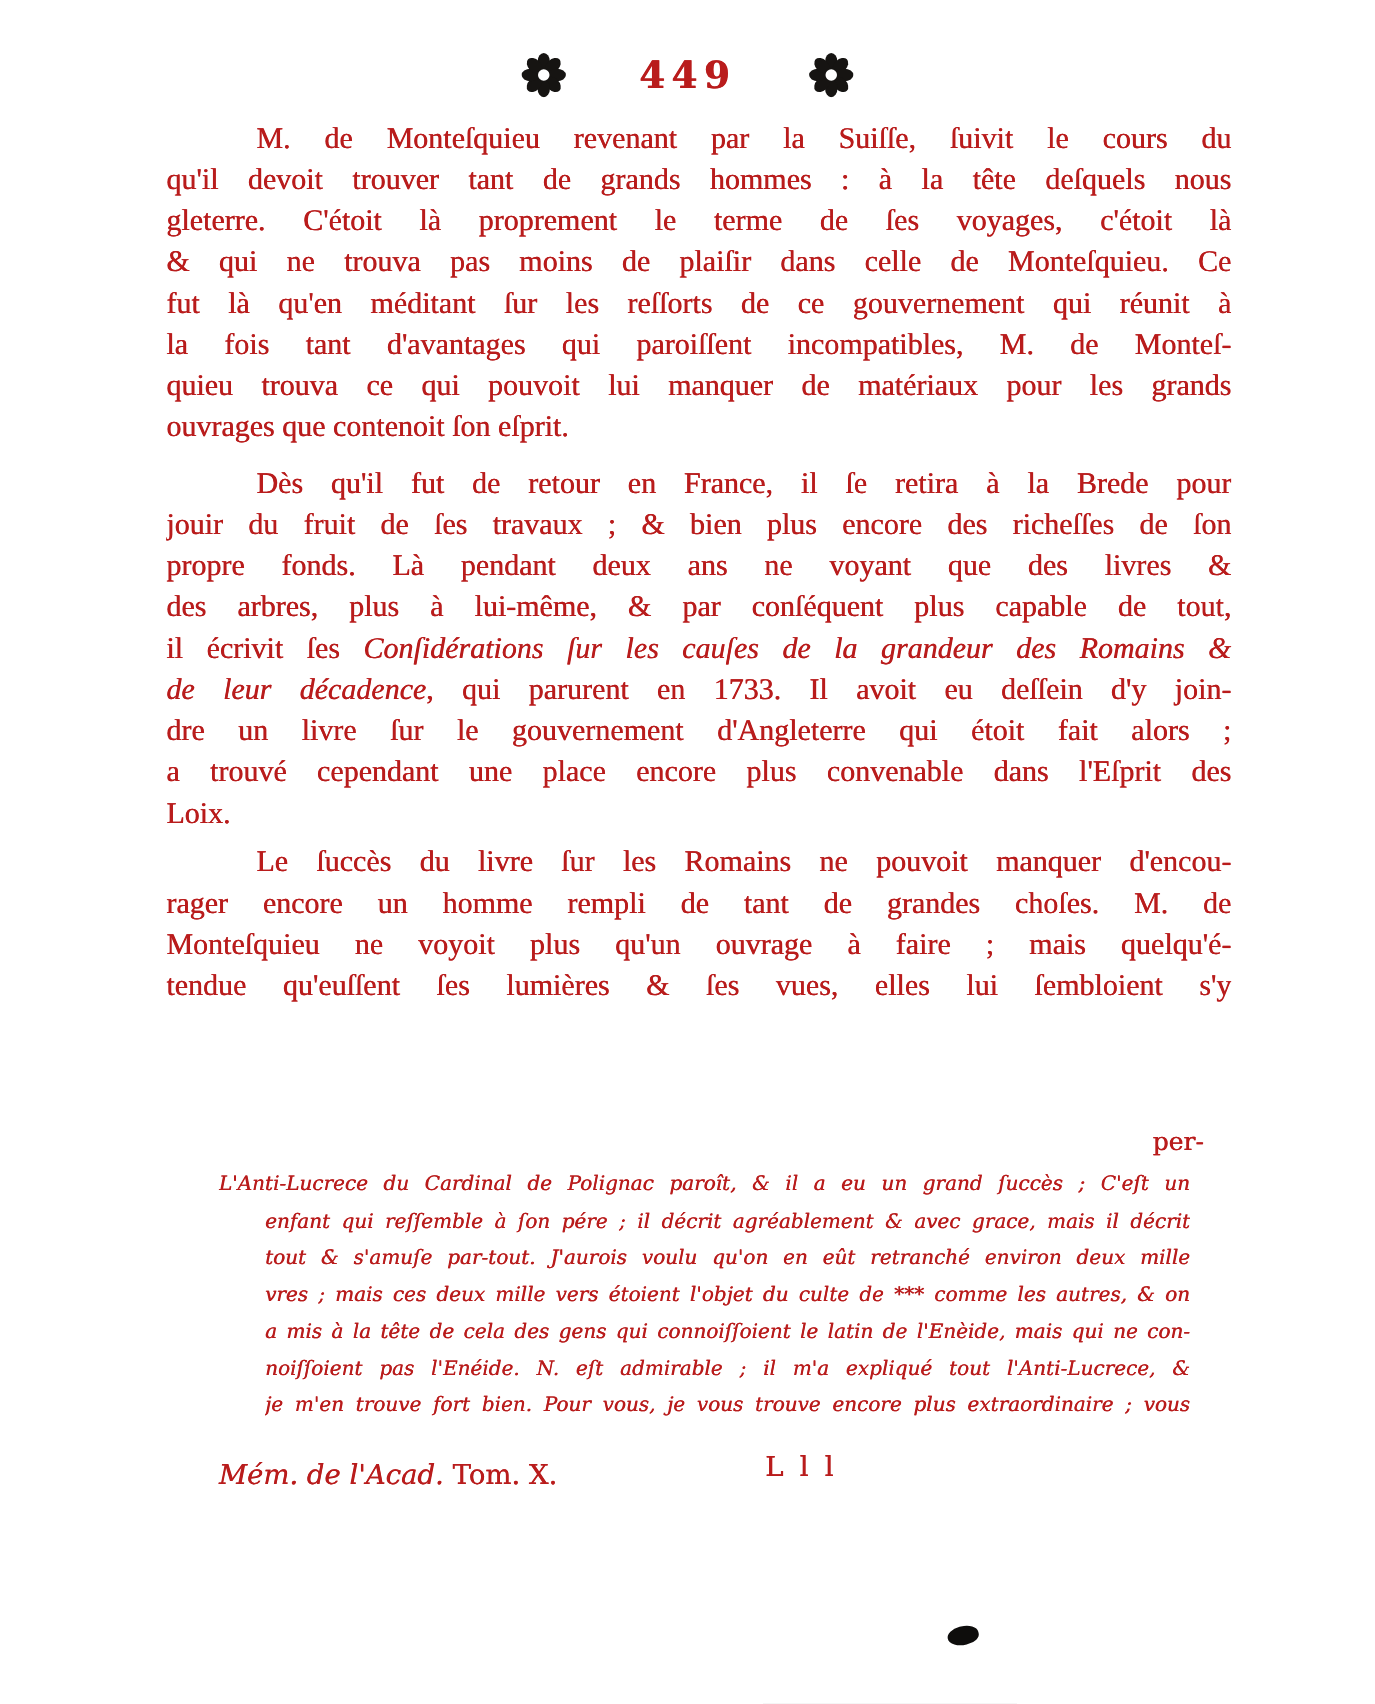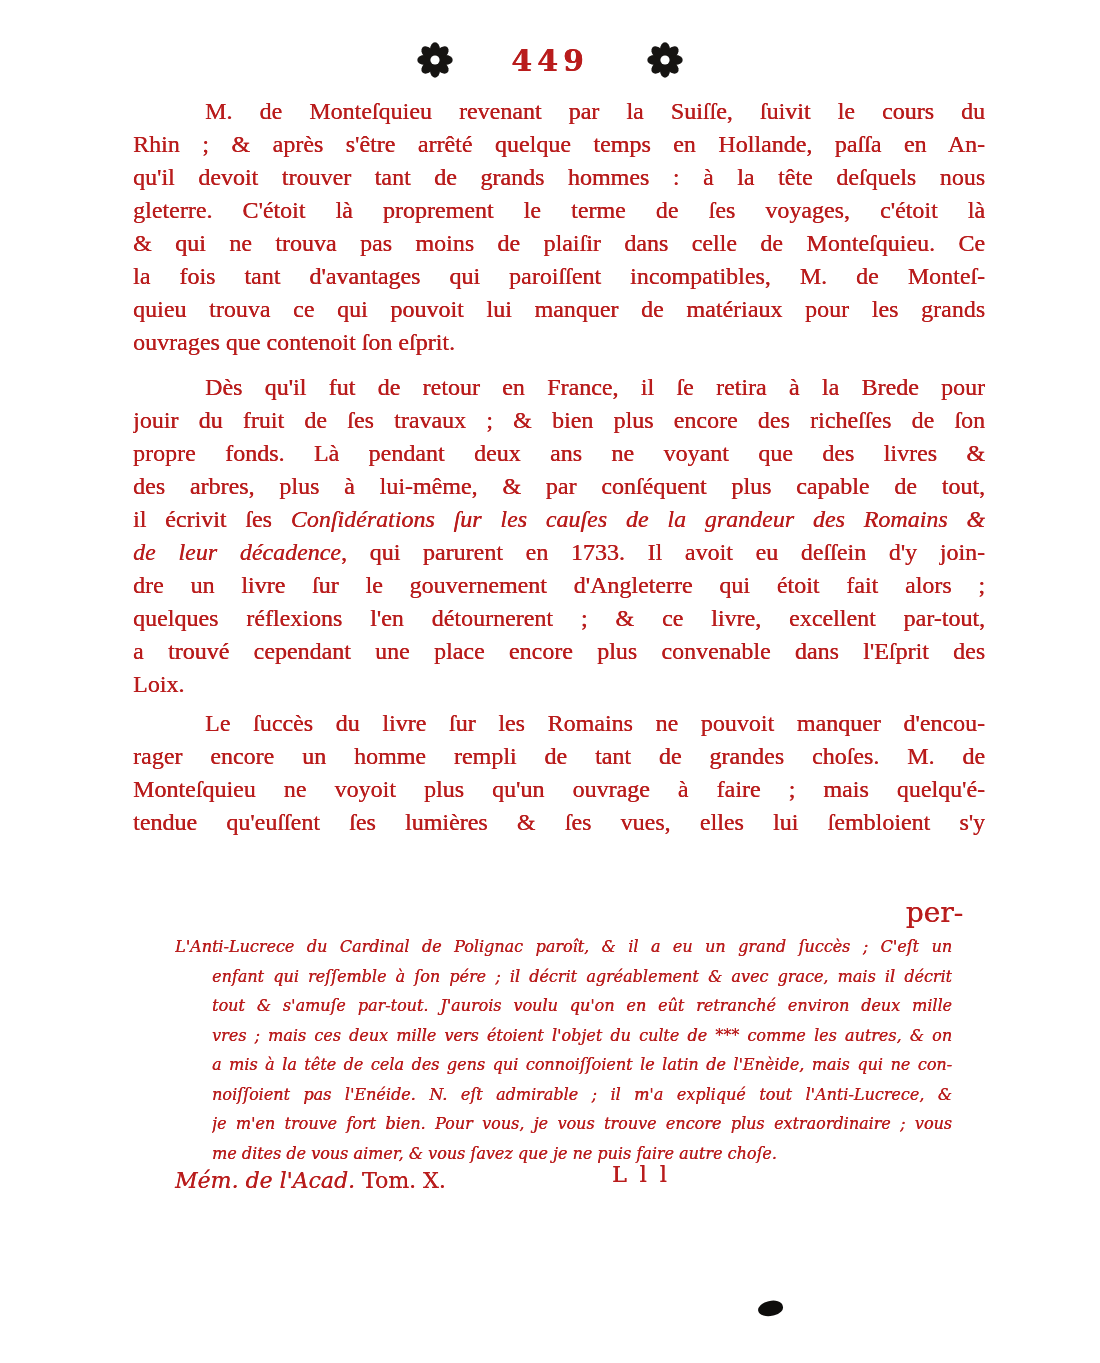--- a/index.html
+++ b/index.html
@@ -32,21 +32,21 @@
     text-align:justify;text-align-last:justify;
     height:33px;overflow:hidden;
   }
   .line.ind{padding-left:72px;}
   .line.nj{text-align-last:left;}
   .line em{font-style:italic;}
   
   .catchword-row{
     position:absolute;left:133px;top:898px;width:852px;
     box-sizing:border-box;padding-right:22px;
-    text-align:right;font-size:28px;line-height:30px;
+    text-align:right;font-size:20px;line-height:30px;
     text-shadow:0.35px 0 0 currentColor;
   }
   
   .footnote{
     position:absolute;left:212px;top:932px;width:740px;
     font-size:16px;line-height:29.5px;font-style:italic;
     text-shadow:0.3px 0 0 currentColor;
   }
   .footnote .line{height:29.5px;}
   .footnote .line.first{margin-left:-37px;}
@@ -105,37 +105,36 @@
           <ellipse cx="18" cy="7.5" rx="5" ry="7.2" transform="rotate(315 18 18)"></ellipse>
         </g>
         <circle cx="18" cy="18" r="4.6" fill="#ffffff"></circle>
       </svg>
     </span>
   </header>
 
   <main class="text-block" id="body-block">
       <div class="para para1">
         <div class="line ind"><span>M. de Monteſquieu revenant par la Suiſſe, ſuivit le cours du</span></div>
-        <div class="line"><span>Rhin ; &amp; après s'être arrêté quelque temps en Hollande, paſſa en An-</span></div>
         <div class="line"><span>qu'il devoit trouver tant de grands hommes : à la tête deſquels nous</span></div>
         <div class="line"><span>gleterre. C'étoit là proprement le terme de ſes voyages, c'étoit là</span></div>
         <div class="line"><span>&amp; qui ne trouva pas moins de plaiſir dans celle de Monteſquieu. Ce</span></div>
+        <div class="line"><span>fut là qu'en méditant ſur les reſſorts de ce gouvernement qui réunit à</span></div>
         <div class="line"><span>la fois tant d'avantages qui paroiſſent incompatibles, M. de Monteſ-</span></div>
         <div class="line"><span>quieu trouva ce qui pouvoit lui manquer de matériaux pour les grands</span></div>
         <div class="line nj"><span>ouvrages que contenoit ſon eſprit.</span></div>
       </div>
       <div class="para para2">
         <div class="line ind"><span>Dès qu'il fut de retour en France, il ſe retira à la Brede pour</span></div>
         <div class="line"><span>jouir du fruit de ſes travaux ; &amp; bien plus encore des richeſſes de ſon</span></div>
         <div class="line"><span>propre fonds. Là pendant deux ans ne voyant que des livres &amp;</span></div>
         <div class="line"><span>des arbres, plus à lui-même, &amp; par conſéquent plus capable de tout,</span></div>
         <div class="line"><span>il écrivit ſes </span><em>Conſidérations ſur les cauſes de la grandeur des Romains &amp;</em></div>
         <div class="line"><em>de leur décadence</em><span>, qui parurent en 1733. Il avoit eu deſſein d'y join-</span></div>
         <div class="line"><span>dre un livre ſur le gouvernement d'Angleterre qui étoit fait alors ;</span></div>
-        <div class="line"><span>quelques réflexions l'en détournerent ; &amp; ce livre, excellent par-tout,</span></div>
         <div class="line"><span>a trouvé cependant une place encore plus convenable dans l'Eſprit des</span></div>
         <div class="line nj"><span>Loix.</span></div>
       </div>
       <div class="para para3">
         <div class="line ind"><span>Le ſuccès du livre ſur les Romains ne pouvoit manquer d'encou-</span></div>
         <div class="line"><span>rager encore un homme rempli de tant de grandes choſes. M. de</span></div>
         <div class="line"><span>Monteſquieu ne voyoit plus qu'un ouvrage à faire ; mais quelqu'é-</span></div>
         <div class="line"><span>tendue qu'euſſent ſes lumières &amp; ſes vues, elles lui ſembloient s'y</span></div>
       </div>
     </main>
@@ -143,21 +142,20 @@
   <div class="catchword-row">per-</div>
 
   <section class="footnote" id="footnote-block">
       <div class="line first"><span>L'Anti-Lucrece du Cardinal de Polignac paroît, &amp; il a eu un grand ſuccès ; C'eſt un</span></div>
       <div class="line"><span>enfant qui reſſemble à ſon pére ; il décrit agréablement &amp; avec grace, mais il décrit</span></div>
       <div class="line"><span>tout &amp; s'amuſe par-tout. J'aurois voulu qu'on en eût retranché environ deux mille</span></div>
       <div class="line"><span>vres ; mais ces deux mille vers étoient l'objet du culte de *** comme les autres, &amp; on</span></div>
       <div class="line"><span>a mis à la tête de cela des gens qui connoiſſoient le latin de l'Enèide, mais qui ne con-</span></div>
       <div class="line"><span>noiſſoient pas l'Enéide. N. eſt admirable ; il m'a expliqué tout l'Anti-Lucrece, &amp;</span></div>
       <div class="line"><span>je m'en trouve fort bien. Pour vous, je vous trouve encore plus extraordinaire ; vous</span></div>
-      <div class="line nj"><span>me dites de vous aimer, &amp; vous ſavez que je ne puis faire autre choſe.</span></div>
     </section>
 
   <footer class="pagefoot">
     <span class="ref"><span class="it">Mém. de l'Acad.</span> <span class="rom">Tom. X.</span></span>
     <span class="sig">L l l</span>
   </footer>
 
   <div class="ink-blot"></div>
 
 </div>

